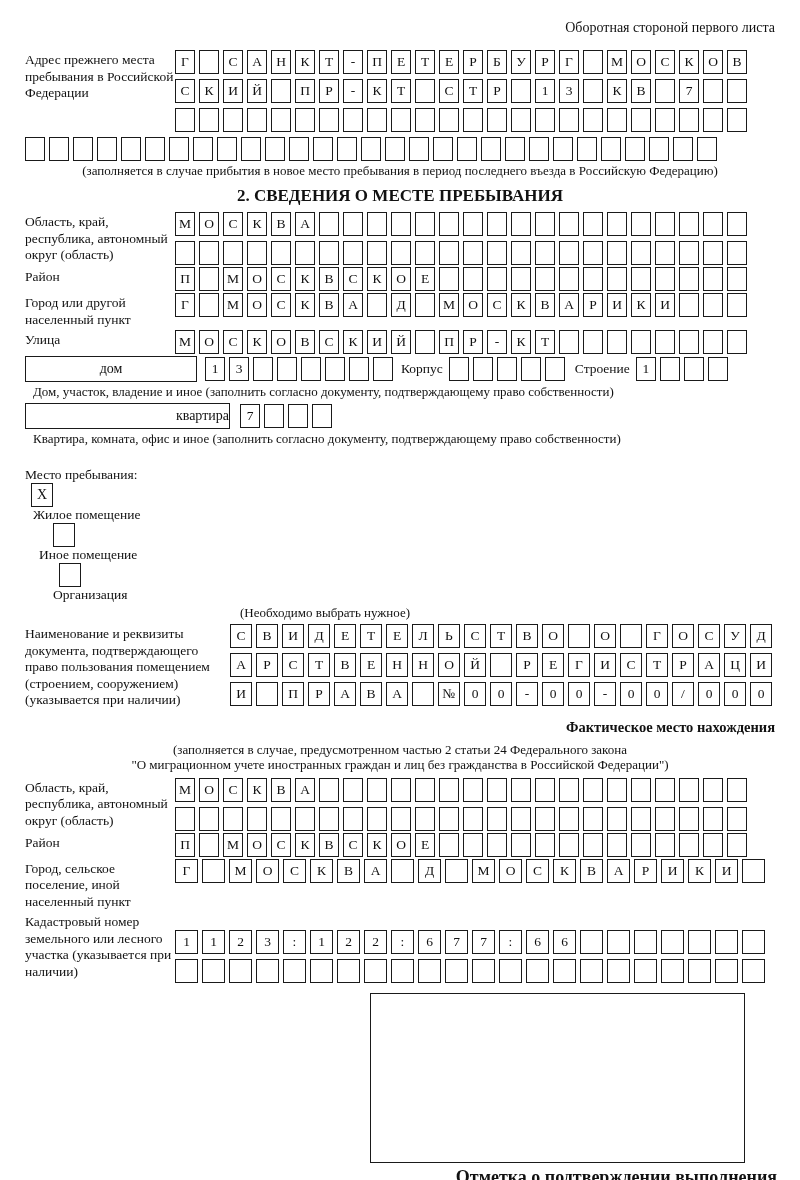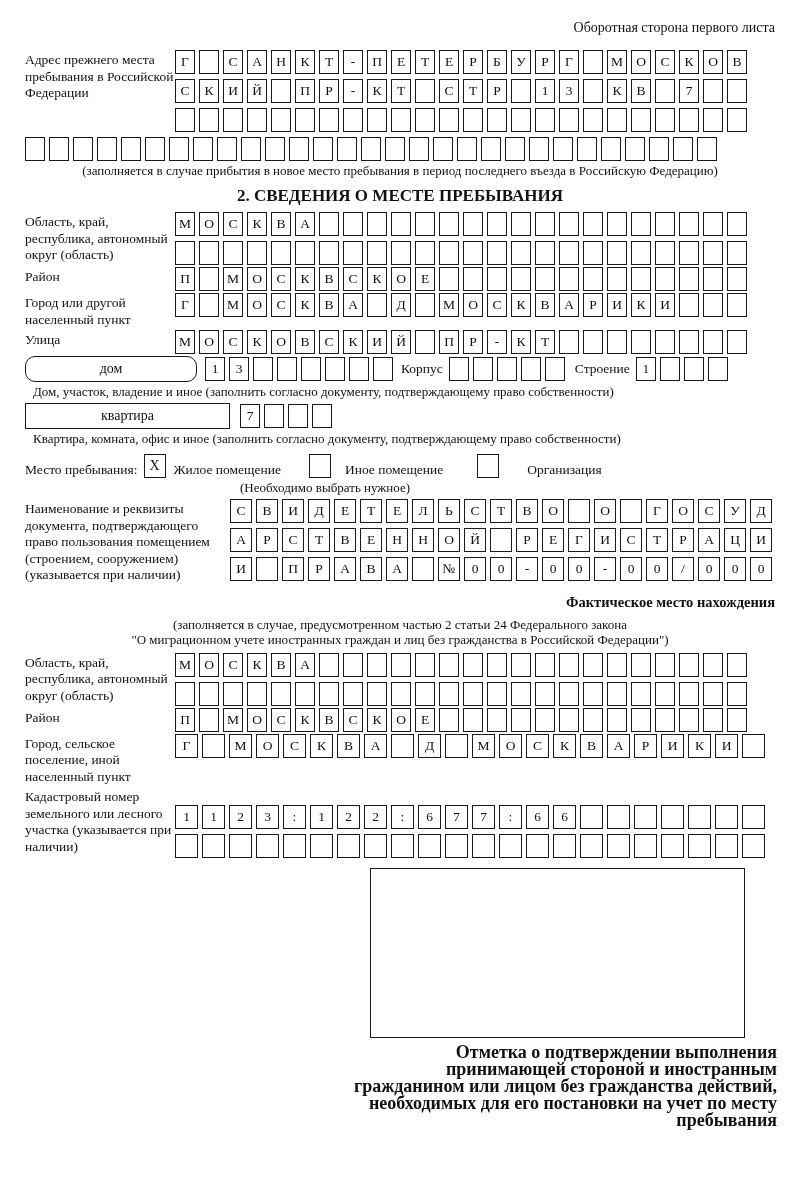--- a/index.html
+++ b/index.html
@@ -28,38 +28,38 @@
   .small-note{font-size:13px;line-height:15px;}
   .center{text-align:center;}
   .sec-title{font-size:17px;font-weight:bold;text-align:center;margin:8px 0 6px 0;}
   .sub-title{font-size:14.5px;font-weight:bold;text-align:right;margin:10px 0 6px 0;}
   .namedbox{
     box-sizing:border-box;border:1.5px solid #1a1a1a;height:26px;
     font-size:14px;line-height:23px;text-align:center;flex-shrink:0;
   }
   .houserow{display:flex;align-items:flex-start;margin-bottom:2px;}
   .inline-label{font-size:13.5px;line-height:26px;flex-shrink:0;}
-  .stayrow{display:flex;align-items:flex-end;margin:8px 0 2px 0;font-size:13.5px;}
+  .stayrow{display:flex;align-items:flex-start;margin:21px 0 2px 0;font-size:13.5px;flex-direction:column;}
   .checkbox{
     width:22px;height:24px;box-sizing:border-box;border:1.5px solid #1a1a1a;
     font-size:14px;line-height:21px;text-align:center;flex-shrink:0;
   }
   .doc-field .label{width:205px;}
   .mark-box{
     width:375px;height:170px;border:1.5px solid #1a1a1a;box-sizing:border-box;
     margin:10px 0 6px 345px;background:#fff;
   }
   .mark-caption{width:430px;margin-left:322px;font-size:18px;line-height:17px;text-align:right;font-weight:bold;}
   .note-under{margin:2px 0 4px 8px;}
   .choose-note{margin:1px 0 4px 215px;}
 </style>
 </head>
 <body>
 
-<div class="hdr-note">Оборотная сторона первого листа</div>
+<div class="hdr-note">Оборотная стороной первого листа</div>
 
 <div class="field">
   <div class="label">Адрес прежнего места пребывания в Российской Федерации</div>
   <div class="grids">
     <div class="cellrow">
         <span class="cell">Г</span>
         <span class="cell"></span>
         <span class="cell">С</span>
         <span class="cell">А</span>
         <span class="cell">Н</span>
@@ -320,21 +320,21 @@
         <span class="cell"></span>
         <span class="cell"></span>
         <span class="cell"></span>
         <span class="cell"></span>
         <span class="cell"></span>
       </div>
     </div>
 </div>
 
 <div class="houserow">
-  <div class="namedbox" style="width:172px;border-radius:10px;">дом</div>
+  <div class="namedbox" style="width:172px;">дом</div>
   <div class="cellrow" style="margin-left:8px;padding-top:1px;">
       <span class="cell">1</span>
       <span class="cell">3</span>
       <span class="cell"></span>
       <span class="cell"></span>
       <span class="cell"></span>
       <span class="cell"></span>
       <span class="cell"></span>
       <span class="cell"></span>
     </div>
@@ -350,21 +350,21 @@
   <div class="cellrow" style="margin-left:6px;padding-top:1px;">
       <span class="cell">1</span>
       <span class="cell"></span>
       <span class="cell"></span>
       <span class="cell"></span>
     </div>
 </div>
 <div class="small-note note-under">Дом, участок, владение и иное (заполнить согласно документу, подтверждающему право собственности)</div>
 
 <div class="houserow">
-  <div class="namedbox" style="width:205px;">квартира</div>
+  <div class="namedbox" style="width:205px;text-align:right;">квартира</div>
   <div class="cellrow" style="margin-left:10px;padding-top:1px;">
       <span class="cell">7</span>
       <span class="cell"></span>
       <span class="cell"></span>
       <span class="cell"></span>
     </div>
 </div>
 <div class="small-note note-under">Квартира, комната, офис и иное (заполнить согласно документу, подтверждающему право собственности)</div>
 
 <div class="stayrow">

